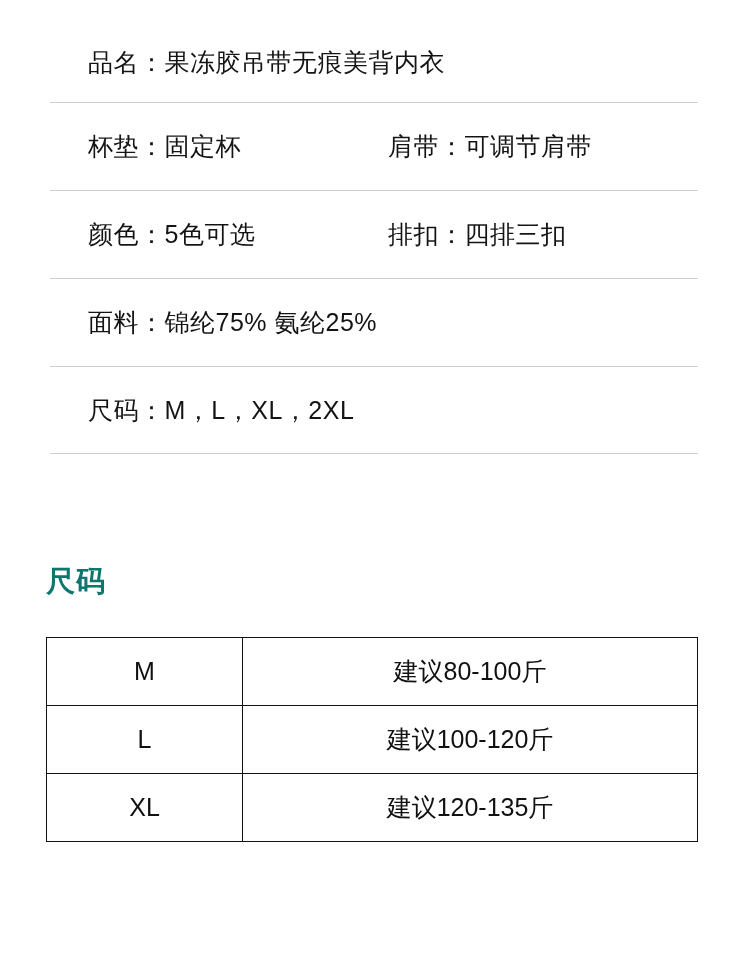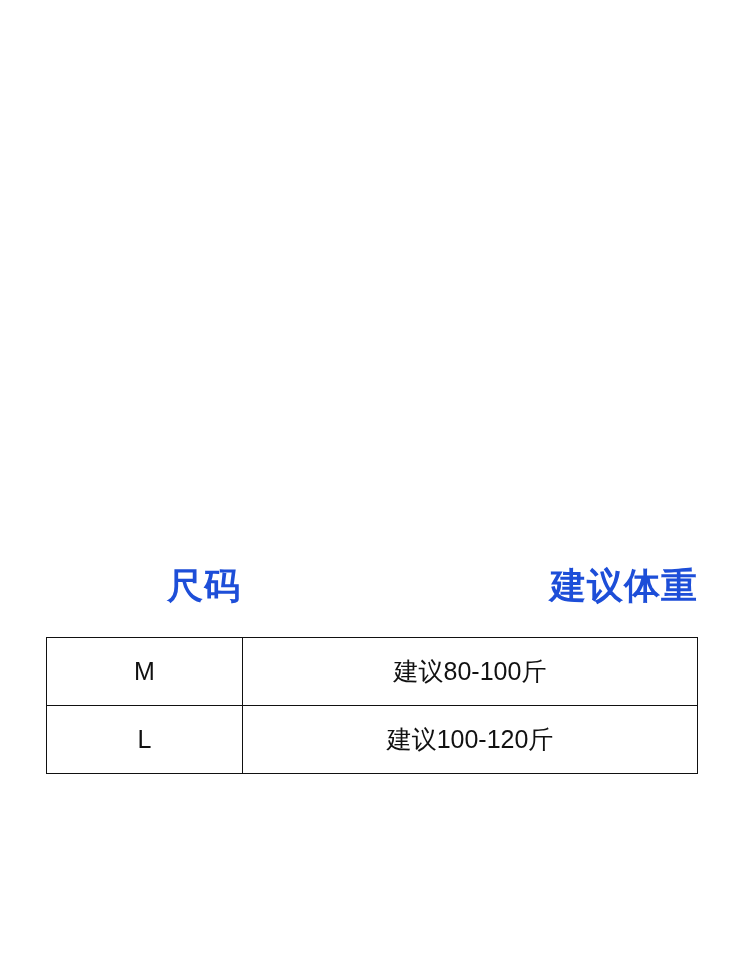--- a/index.html
+++ b/index.html
@@ -65,24 +65,24 @@
 
   
   .size-title-row {
     position: absolute;
     left: 46px;
     top: 562px;
     width: 652px;
     display: flex;
   }
   .size-title {
-    font-size: 36px;
+    font-size: 29px;
     font-weight: bold;
-    text-align: right;
-    color: #1d4ed8;
+    text-align: left;
+    color: #0f766e;
     letter-spacing: 1px;
   }
   .size-title.col1 { width: 195px; flex: 0 0 195px; }
   .size-title.col2 { flex: 1 1 auto; }
 
   table.size-table {
     position: absolute;
     left: 46px;
     top: 637px;
     width: 652px;
@@ -99,32 +99,60 @@
   }
   table.size-table td.col-size {
     width: 195px;
   }
 </style>
 </head>
 <body>
 
 <div class="page">
 
+  <div class="spec-block">
+
+    <div class="spec-row first">
+      <div class="spec-cell wide">品名：果冻胶吊带无痕美背内衣</div>
+    </div>
+
+    <div class="spec-row normal">
+      <div class="spec-cell left">杯垫：固定杯</div>
+      <div class="spec-cell right">肩带：可调节肩带</div>
+    </div>
+
+    <div class="spec-row normal">
+      <div class="spec-cell left">颜色：5色可选</div>
+      <div class="spec-cell right">排扣：四排三扣</div>
+    </div>
+
+    <div class="spec-row normal">
+      <div class="spec-cell wide">面料：锦纶75%  氨纶25%</div>
+    </div>
+
+    <div class="spec-row normal last">
+      <div class="spec-cell wide">尺码：M，L，XL，2XL</div>
+    </div>
+
+  </div>
 
   <div class="size-title-row">
     <div class="size-title col1">尺码</div>
-    <div class="size-title col2">建议体重</div>
   </div>
 
   <table class="size-table">
     <tbody>
       <tr>
         <td class="col-size">M</td>
         <td>建议80-100斤</td>
       </tr>
       <tr>
         <td class="col-size">L</td>
         <td>建议100-120斤</td>
       </tr>
+      <tr>
+        <td class="col-size">XL</td>
+        <td>建议120-135斤</td>
+      </tr>
     </tbody>
   </table>
 
 </div>
 
 </body></html>

